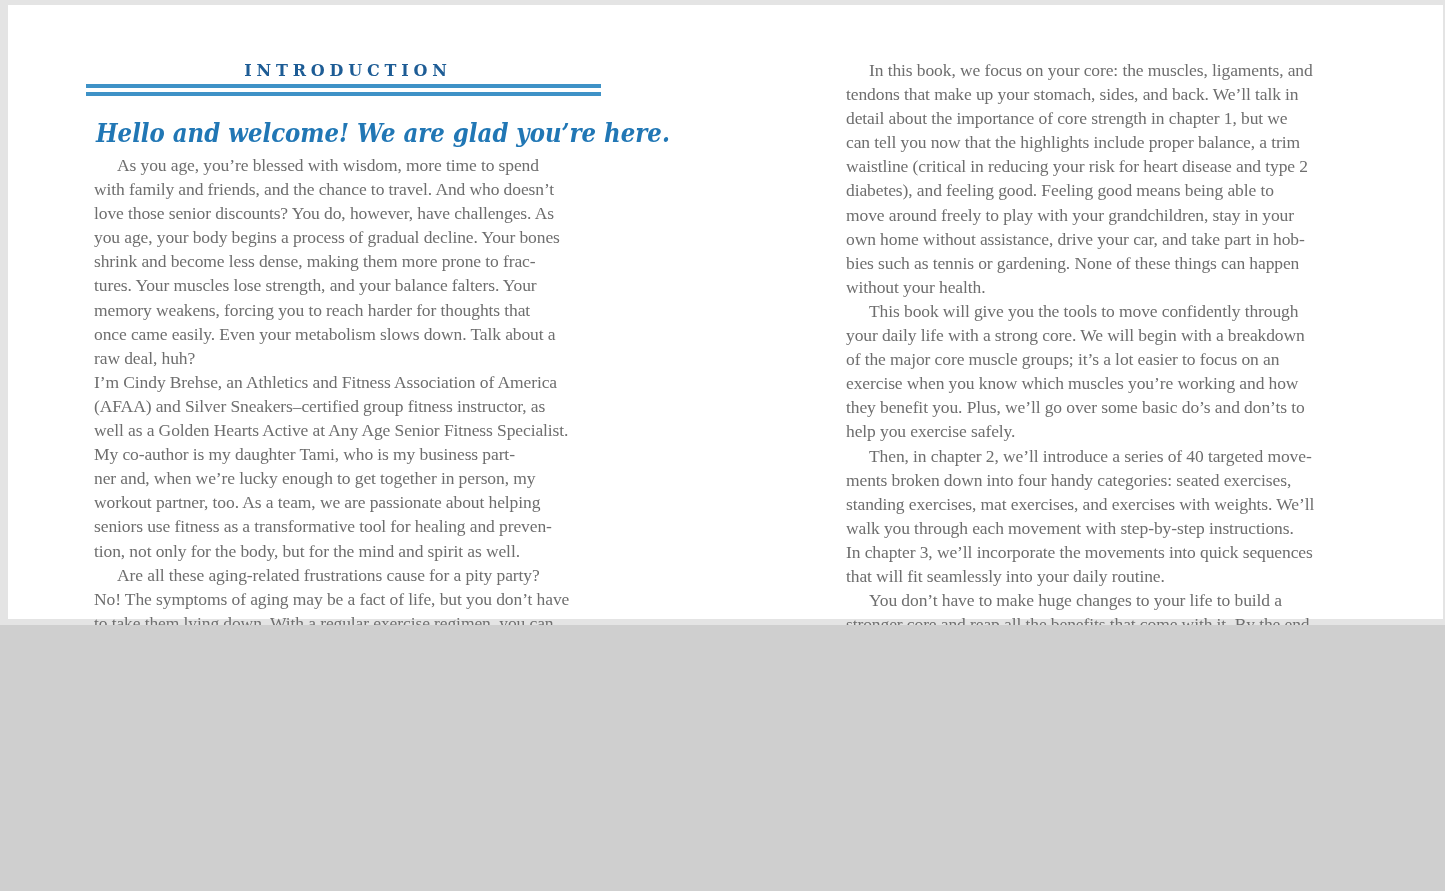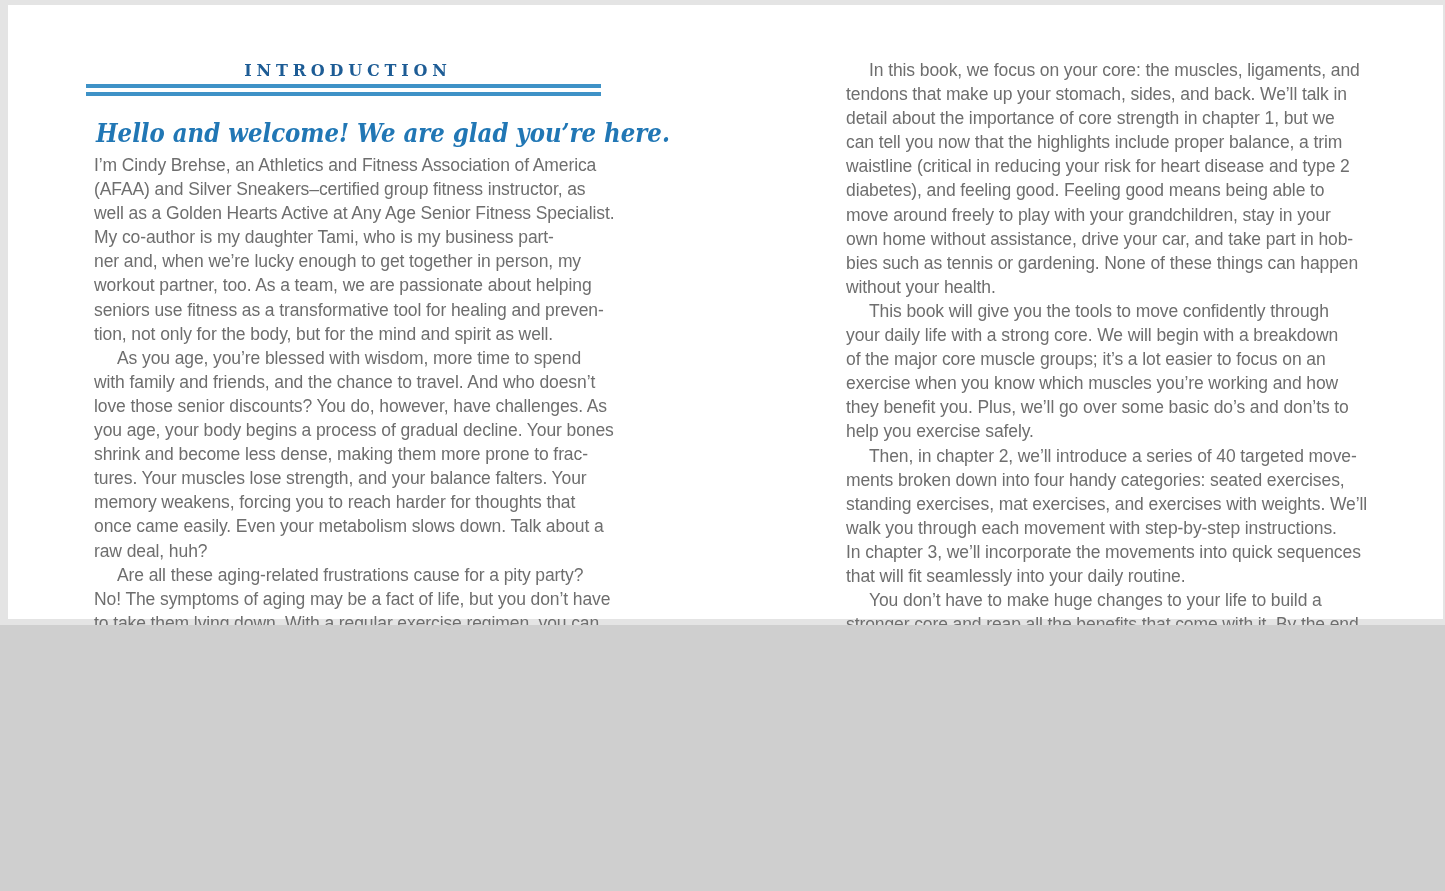--- a/index.html
+++ b/index.html
@@ -48,21 +48,21 @@
     line-height: 38px;
     color: var(--heading);
     white-space: nowrap;
     transform: scaleX(0.88);
     transform-origin: left center;
   }
   
   .body-col {
     position: absolute;
     color: var(--body);
-    font-family: Liberation Sans, sans-serif;
+    font-family: Liberation Serif, serif;
     font-size: 17.5px;
     line-height: 24.1px;
     letter-spacing: -0.1px;
   }
   .body-col.left  { left: 94px;  top: 153px; width: 512px; }
   .body-col.right { left: 846px; top: 58px;  width: 508px; }
   .para { margin: 0; white-space: pre; }
   .para.indent { text-indent: 23px; }
   
   .folio, .footer-label {
@@ -93,37 +93,37 @@
   <div class="kicker">INTRODUCTION</div>
 
   <div class="rules">
     <div class="rule"></div>
     <div class="rule"></div>
   </div>
 
   <h1 class="script-heading">Hello and welcome! We are glad you’re here.</h1>
 
   <div class="body-col left">
-      <p class="para">I’m Cindy Brehse, an Athletics and Fitness Association of America
-(AFAA) and Silver Sneakers–certified group fitness instructor, as
-well as a Golden Hearts Active at Any Age Senior Fitness Specialist.
-My co-author is my daughter Tami, who is my business part-
-ner and, when we’re lucky enough to get together in person, my
-workout partner, too. As a team, we are passionate about helping
-seniors use fitness as a transformative tool for healing and preven-
-tion, not only for the body, but for the mind and spirit as well.</p>
       <p class="para indent">As you age, you’re blessed with wisdom, more time to spend
 with family and friends, and the chance to travel. And who doesn’t
 love those senior discounts? You do, however, have challenges. As
 you age, your body begins a process of gradual decline. Your bones
 shrink and become less dense, making them more prone to frac-
 tures. Your muscles lose strength, and your balance falters. Your
 memory weakens, forcing you to reach harder for thoughts that
 once came easily. Even your metabolism slows down. Talk about a
 raw deal, huh?</p>
+      <p class="para">I’m Cindy Brehse, an Athletics and Fitness Association of America
+(AFAA) and Silver Sneakers–certified group fitness instructor, as
+well as a Golden Hearts Active at Any Age Senior Fitness Specialist.
+My co-author is my daughter Tami, who is my business part-
+ner and, when we’re lucky enough to get together in person, my
+workout partner, too. As a team, we are passionate about helping
+seniors use fitness as a transformative tool for healing and preven-
+tion, not only for the body, but for the mind and spirit as well.</p>
       <p class="para indent">Are all these aging-related frustrations cause for a pity party?
 No! The symptoms of aging may be a fact of life, but you don’t have
 to take them lying down. With a regular exercise regimen, you can
 fight osteoporosis and ward off broken bones. By working your
 muscles daily, you can keep them strong. If you practice balance
 and stability moves, you’ll remain steady on your feet and recover
 from falls more quickly. Moving your body keeps your brain sharp
 and releases stress. And that pesky metabolism? Regular exercise
 will help it work more efficiently and will make your favorite jeans
 a little easier to button.</p>

